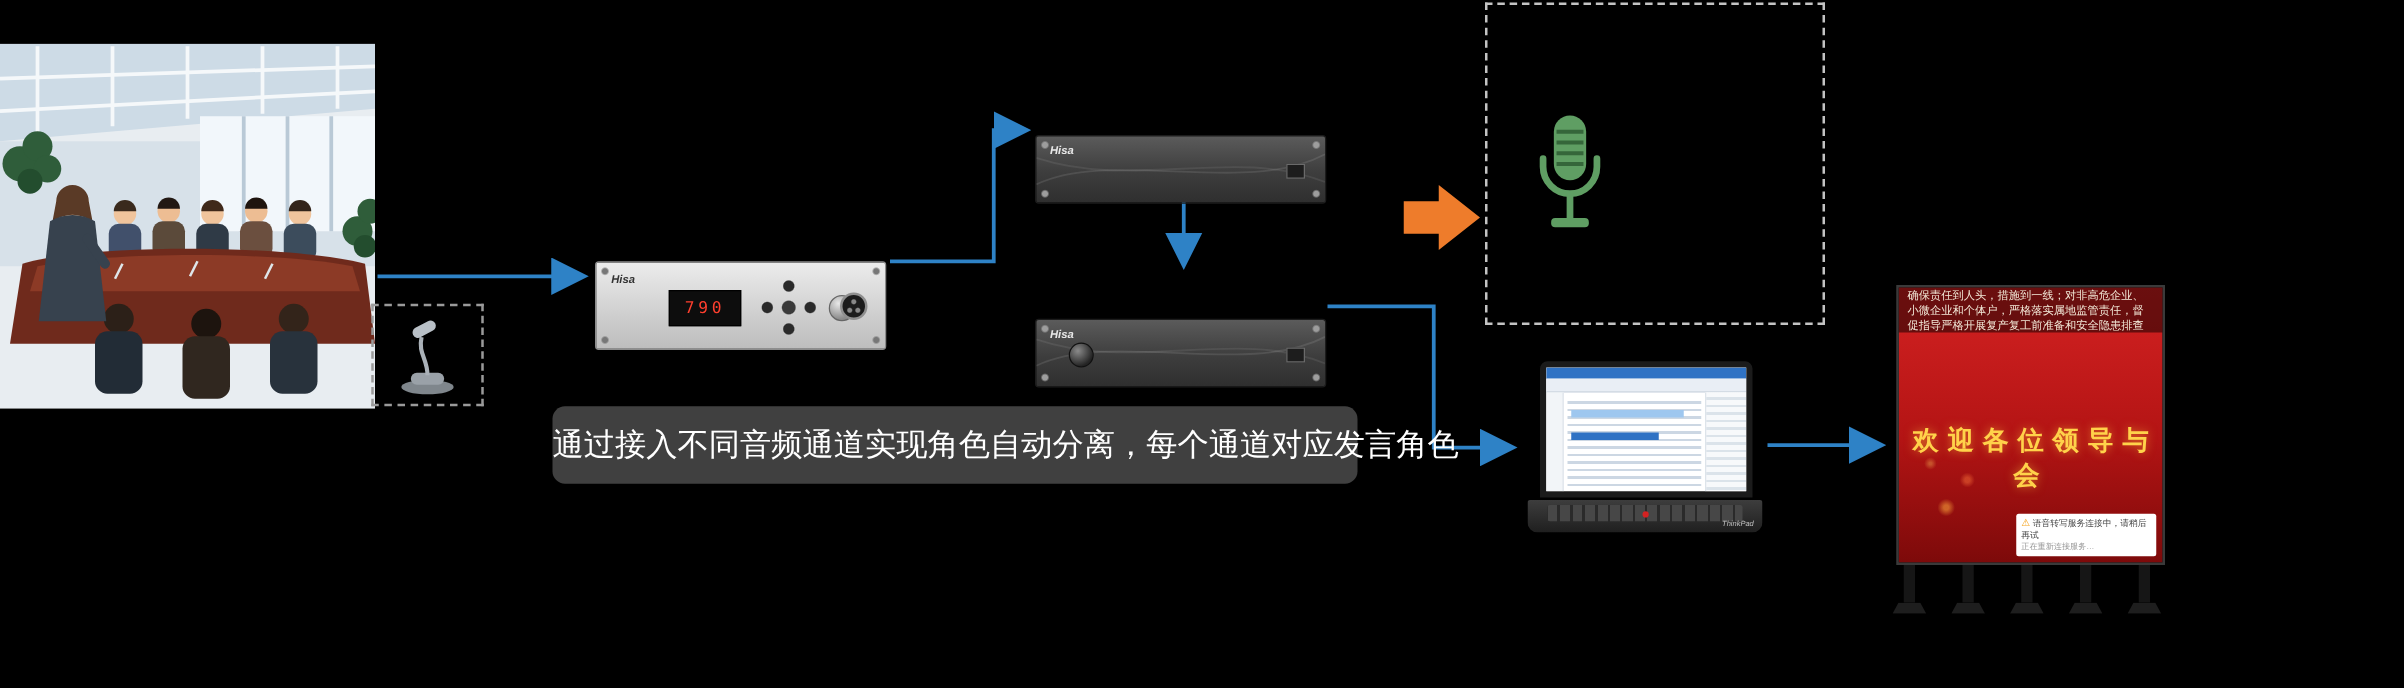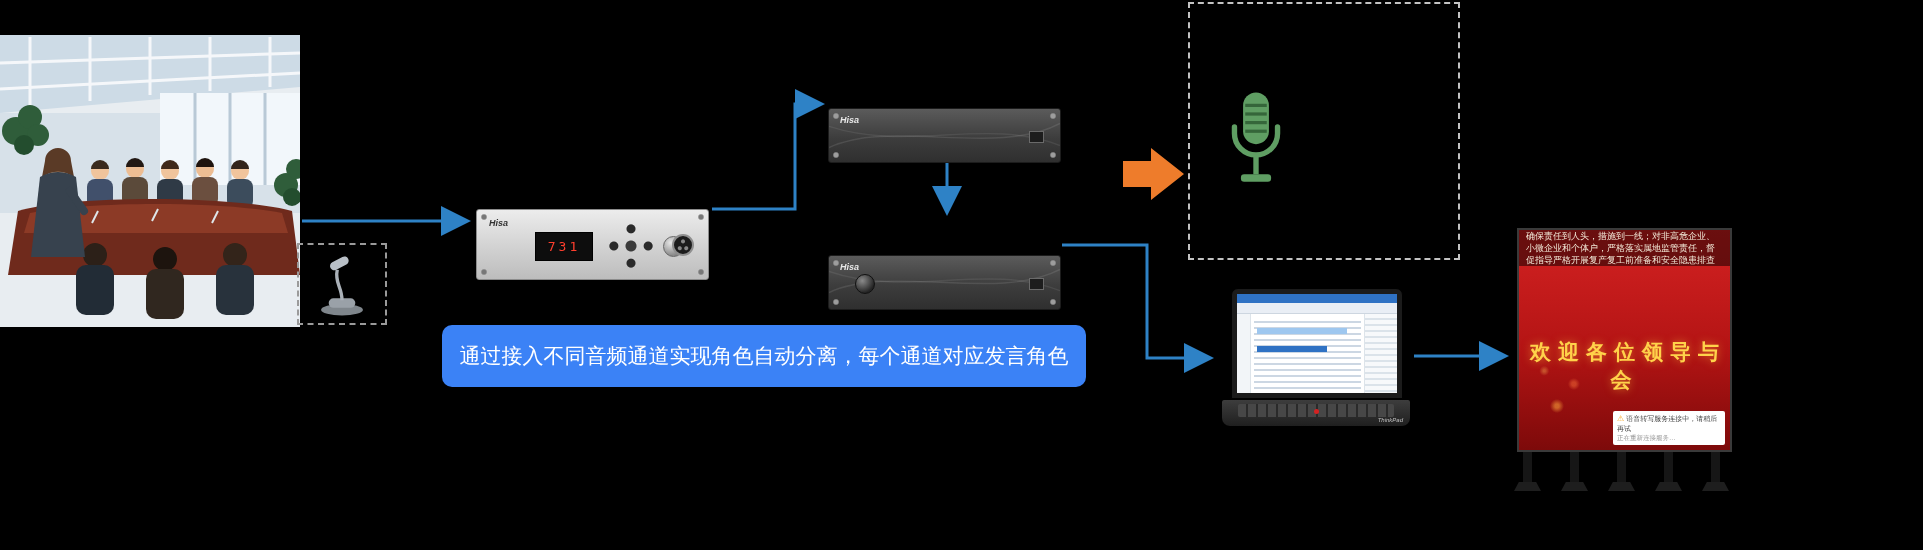--- a/index.html
+++ b/index.html
@@ -58,22 +58,22 @@
   .rack-port{position:absolute;right:16px;top:50%;margin-top:-5px;width:13px;height:10px;background:#1d1d1d;border:1px solid #6a6a6a;}
   .swoosh{position:absolute;inset:0;width:100%;height:100%;}
 
   
 
   
   .zone{left:1188px;top:2px;width:272px;height:258px;border:2px dashed #c3c3c3;box-sizing:border-box;}
   .zone-mic{position:absolute;left:38px;top:86px;width:56px;height:104px;}
 
   
-  .banner{left:442px;top:325px;width:644px;height:62px;background:#3b82f6;border-radius:10px;
-          color:#fff;font-size:21px;text-align:center;line-height:62px;white-space:nowrap;}
+  .banner{left:442px;top:325px;width:644px;height:62px;background:#404040;border-radius:10px;
+          color:#fff;font-size:25px;text-align:center;line-height:62px;white-space:nowrap;}
 
   
   .lap-screen{left:1231px;top:288px;width:172px;height:111px;background:#1b1b1b;border:1px solid #000;
               border-radius:7px 7px 0 0;box-sizing:border-box;padding:5px;}
   .app{position:relative;width:100%;height:100%;background:#fff;overflow:hidden;}
   .app-title{height:9px;background:#2f72c4;}
   .app-tools{height:10px;background:#e9eef5;border-bottom:1px solid #cdd6e0;
      background-image:linear-gradient(#e9eef5,#e9eef5),
        radial-gradient(circle at 128px 5px,#4a86d8 3px,rgba(0,0,0,0) 4px),
        radial-gradient(circle at 140px 5px,#4a86d8 3px,rgba(0,0,0,0) 4px),
@@ -228,21 +228,21 @@
     <path class="flow" d="M712,209 H795 V104 H816"></path>
     <path class="flow" d="M947,131 V207"></path>
     <path class="flow" d="M1062,245 H1147 V358 H1205"></path>
     <path class="flow" d="M1414,356 H1500"></path>
     <polygon points="1123,161 1151,161 1151,148 1184,174 1151,200 1151,187 1123,187" fill="#ee7c2b"></polygon>
   </svg>
 
   <div class="abs device host">
     <span class="brand-dark">Hisa</span>
     <div class="lcd">
-      <span>731</span>
+      <span>790</span>
     </div>
     <div class="dpad"></div>
     <div class="knob-silver"></div>
     <div class="xlr"></div>
   </div>
 
   <div class="abs device rack rack-top">
     <svg class="swoosh" viewBox="0 0 233 55" preserveAspectRatio="none">
       <path d="M0,40 C60,10 170,50 233,15" stroke="rgba(255,255,255,.10)" fill="none" stroke-width="1.5"></path>
       <path d="M0,18 C80,45 160,8 233,38" stroke="rgba(255,255,255,.08)" fill="none" stroke-width="1.5"></path>

